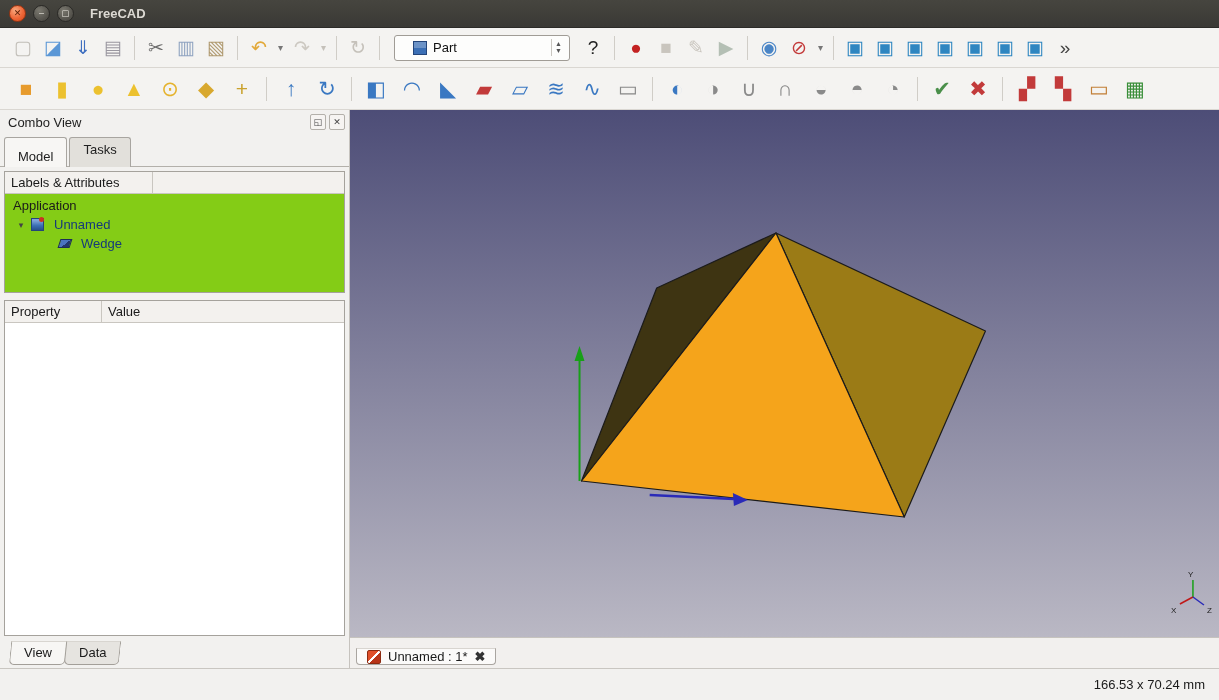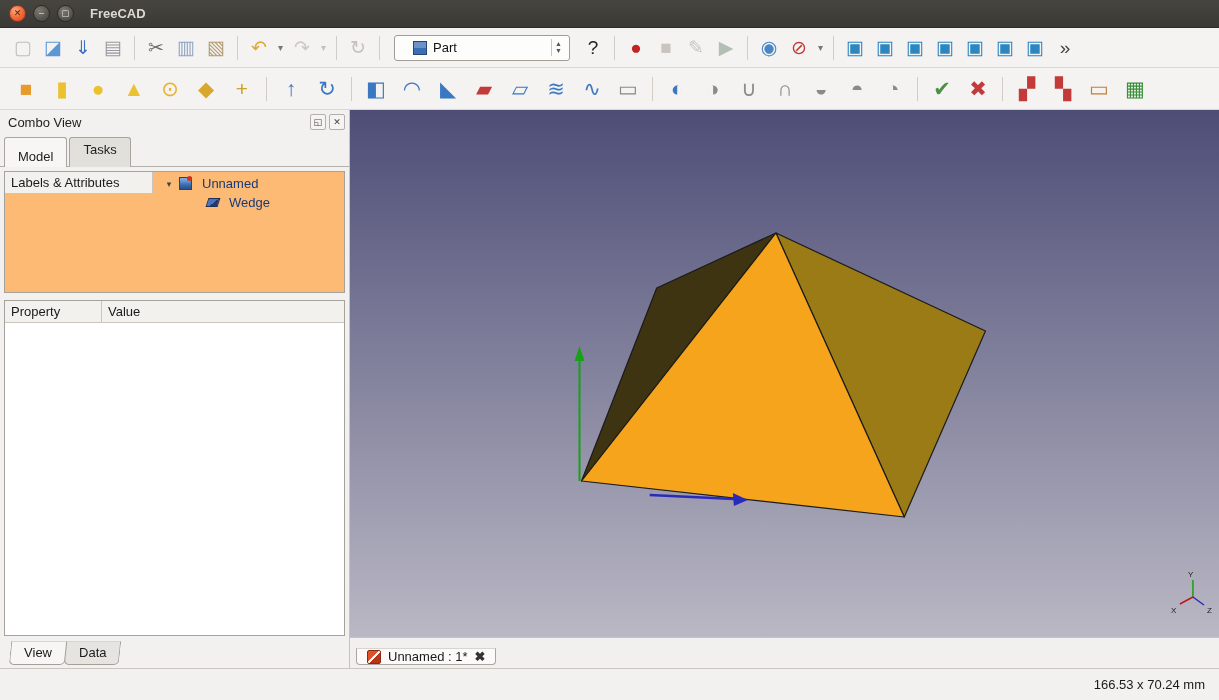--- a/index.html
+++ b/index.html
@@ -68,21 +68,21 @@
   .cv-header{ height:24px; display:flex; align-items:center; padding:0 4px 0 8px; }
   .cv-title{ flex:1; color:#222; }
   .dockbtn{ width:16px; height:16px; border:1px solid #b3b0aa; background:#f6f4f2; border-radius:2px;
     display:flex; align-items:center; justify-content:center; font-size:9px; color:#444; margin-left:3px; }
   .cv-tabs{ display:flex; padding:2px 0 0 4px; border-bottom:1px solid #b3b0aa; }
   .cv-tab{ padding:4px 13px 3px; margin-right:2px; background:#e2e0db; border:1px solid #a8a5a0; border-bottom:none;
     border-radius:3px 3px 0 0; color:#222; position:relative; top:1px; }
   .cv-tab.active{ background:#f7f6f4; padding-top:11px; }
   .cv-page{ flex:1; display:flex; flex-direction:column; padding:4px; min-height:0; }
 
-  .treebox{ height:122px; background:#fdba74; border:1px solid #a5a29c; display:flex; }
+  .treebox{ height:122px; background:#84cc16; border:1px solid #a5a29c; display:flex; flex-direction:column; }
   .widget-header{ height:22px; background:#f3f1ee; border-bottom:1px solid #c9c6c0; display:flex; align-items:center; flex:0 0 auto; }
   .widget-header .sect{ padding:0 6px; height:100%; display:flex; align-items:center; border-right:1px solid #c9c6c0; }
   .tree-rows{ padding-top:2px; }
   .trow{ height:19px; display:flex; align-items:center; gap:4px; }
   .trow .txt{ white-space:nowrap; }
   .bold-navy{ font-weight:normal; color:#163a7a;margin-left:6px; }
   .expander{ width:12px; font-size:9px; color:#444; text-align:center; }
   .doc-icon{ width:13px; height:13px; background:linear-gradient(180deg,#7da2d8 15%,#3b6fb5 60%,#284f8b); border:1px solid #24457a; position:relative; }
   .doc-icon::after{ content:""; position:absolute; right:-1px; top:-2px; width:5px; height:5px; background:#cc3322; border-radius:50%; }
   .wedge-icon{ width:12px; height:9px; background:linear-gradient(135deg,#4a74c0 55%,#23386b 55%); transform:skewX(-18deg); border:1px solid #1d2e57; }
@@ -292,20 +292,23 @@
         <span class="cv-tab"><span>Tasks</span></span>
       </div>
 
     <div class="cv-page">
 
       <div class="treebox">
         <div class="widget-header">
           <span class="sect" style="width:148px">Labels &amp; Attributes</span>
         </div>
         <div class="tree-rows">
+          <div class="trow" style="padding-left:8px">
+            <span class="txt">Application</span>
+          </div>
           <div class="trow" style="padding-left:10px">
             <span class="expander">▾</span>
             <span class="doc-icon"></span>
             <span class="txt bold-navy">Unnamed</span>
           </div>
           <div class="trow" style="padding-left:54px">
             <span class="wedge-icon"></span>
             <span class="txt bold-navy">Wedge</span>
           </div>
         </div>

